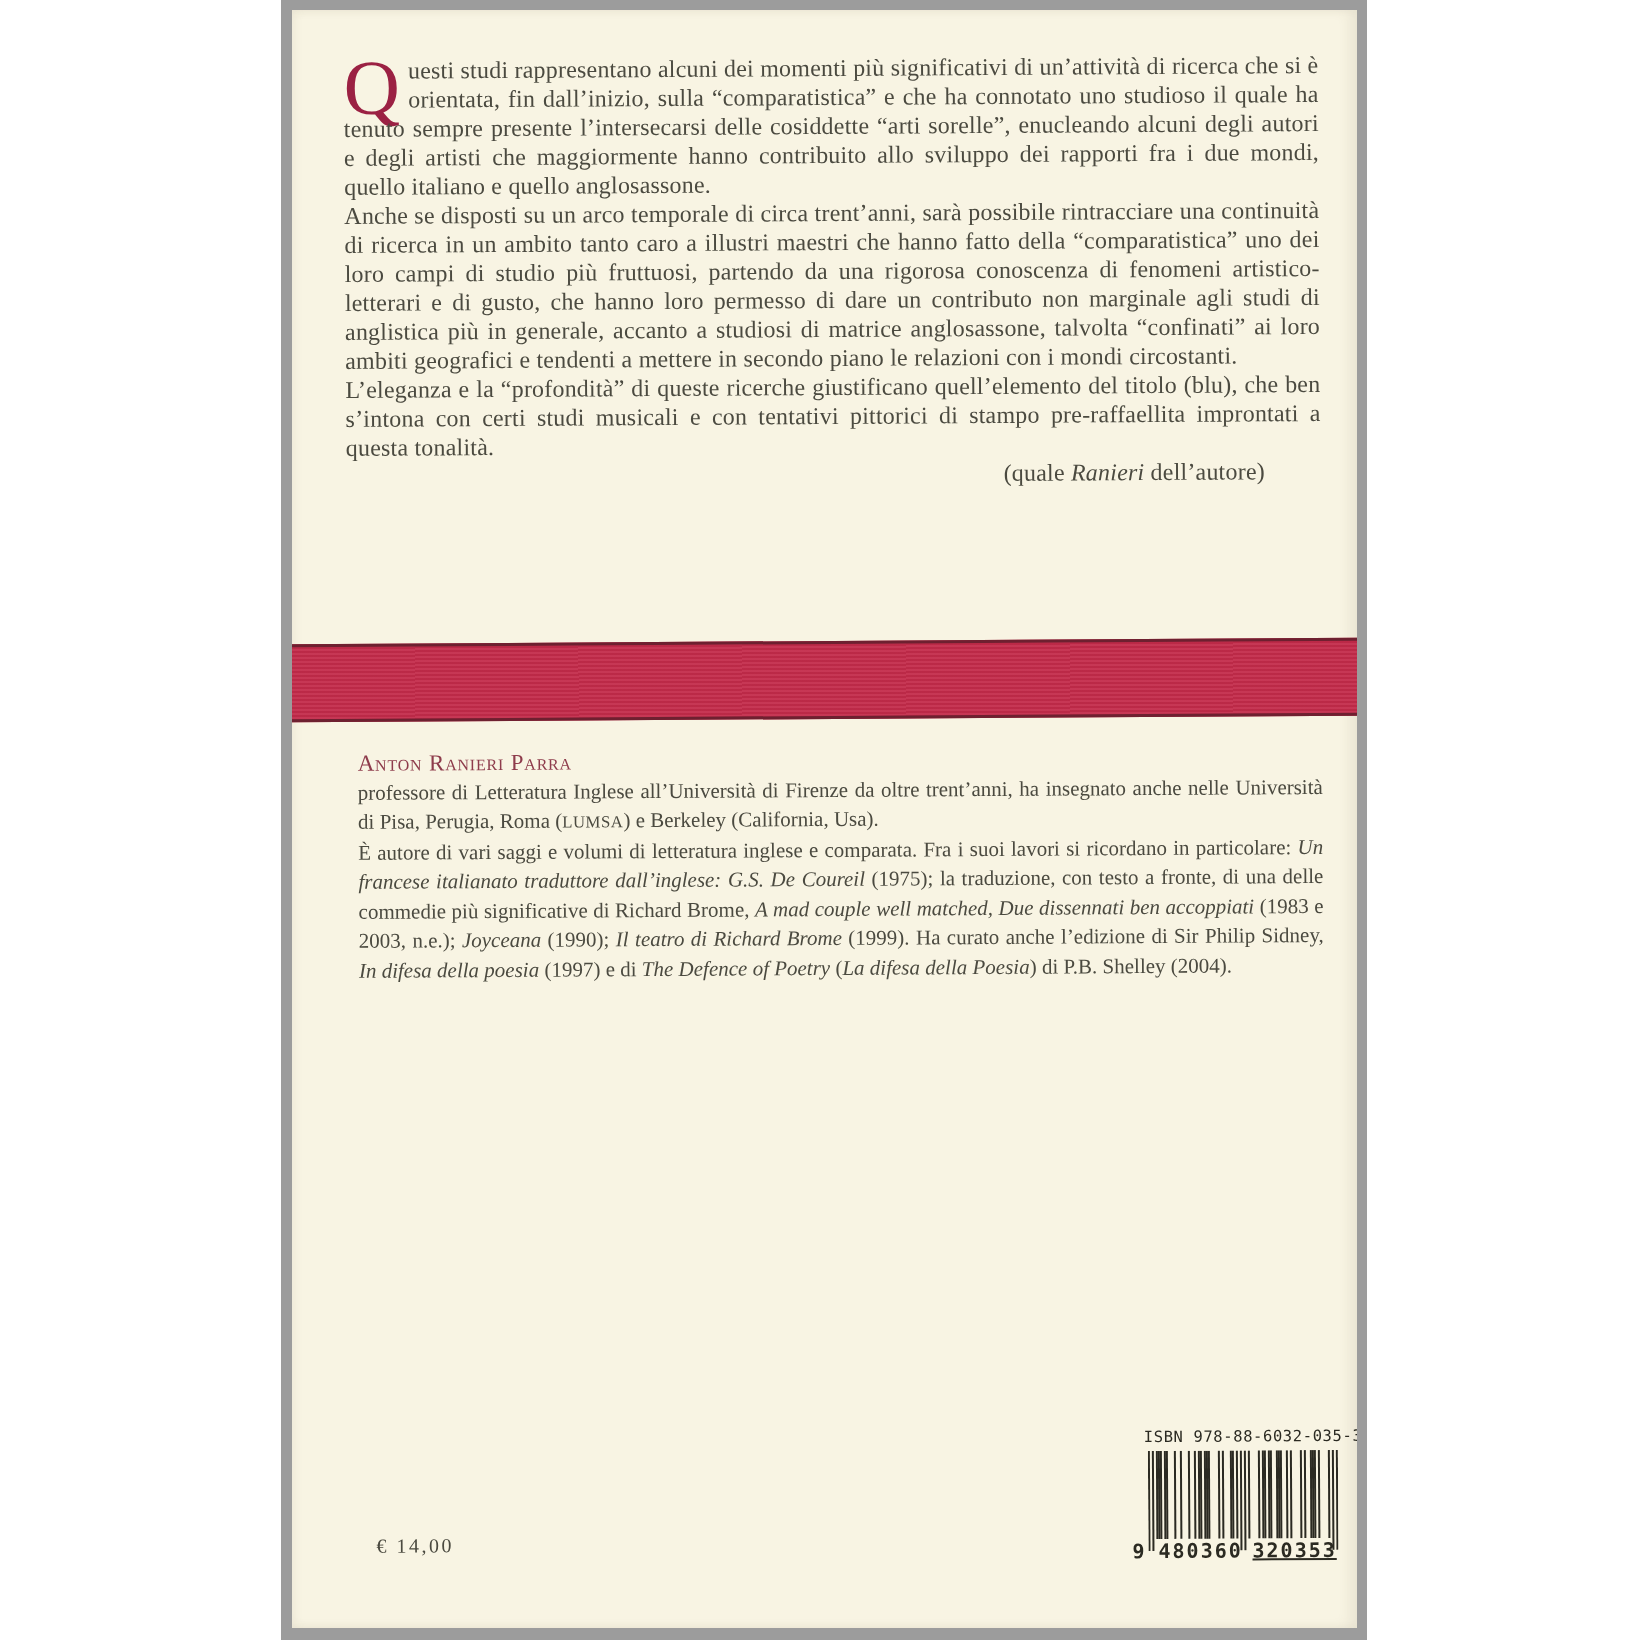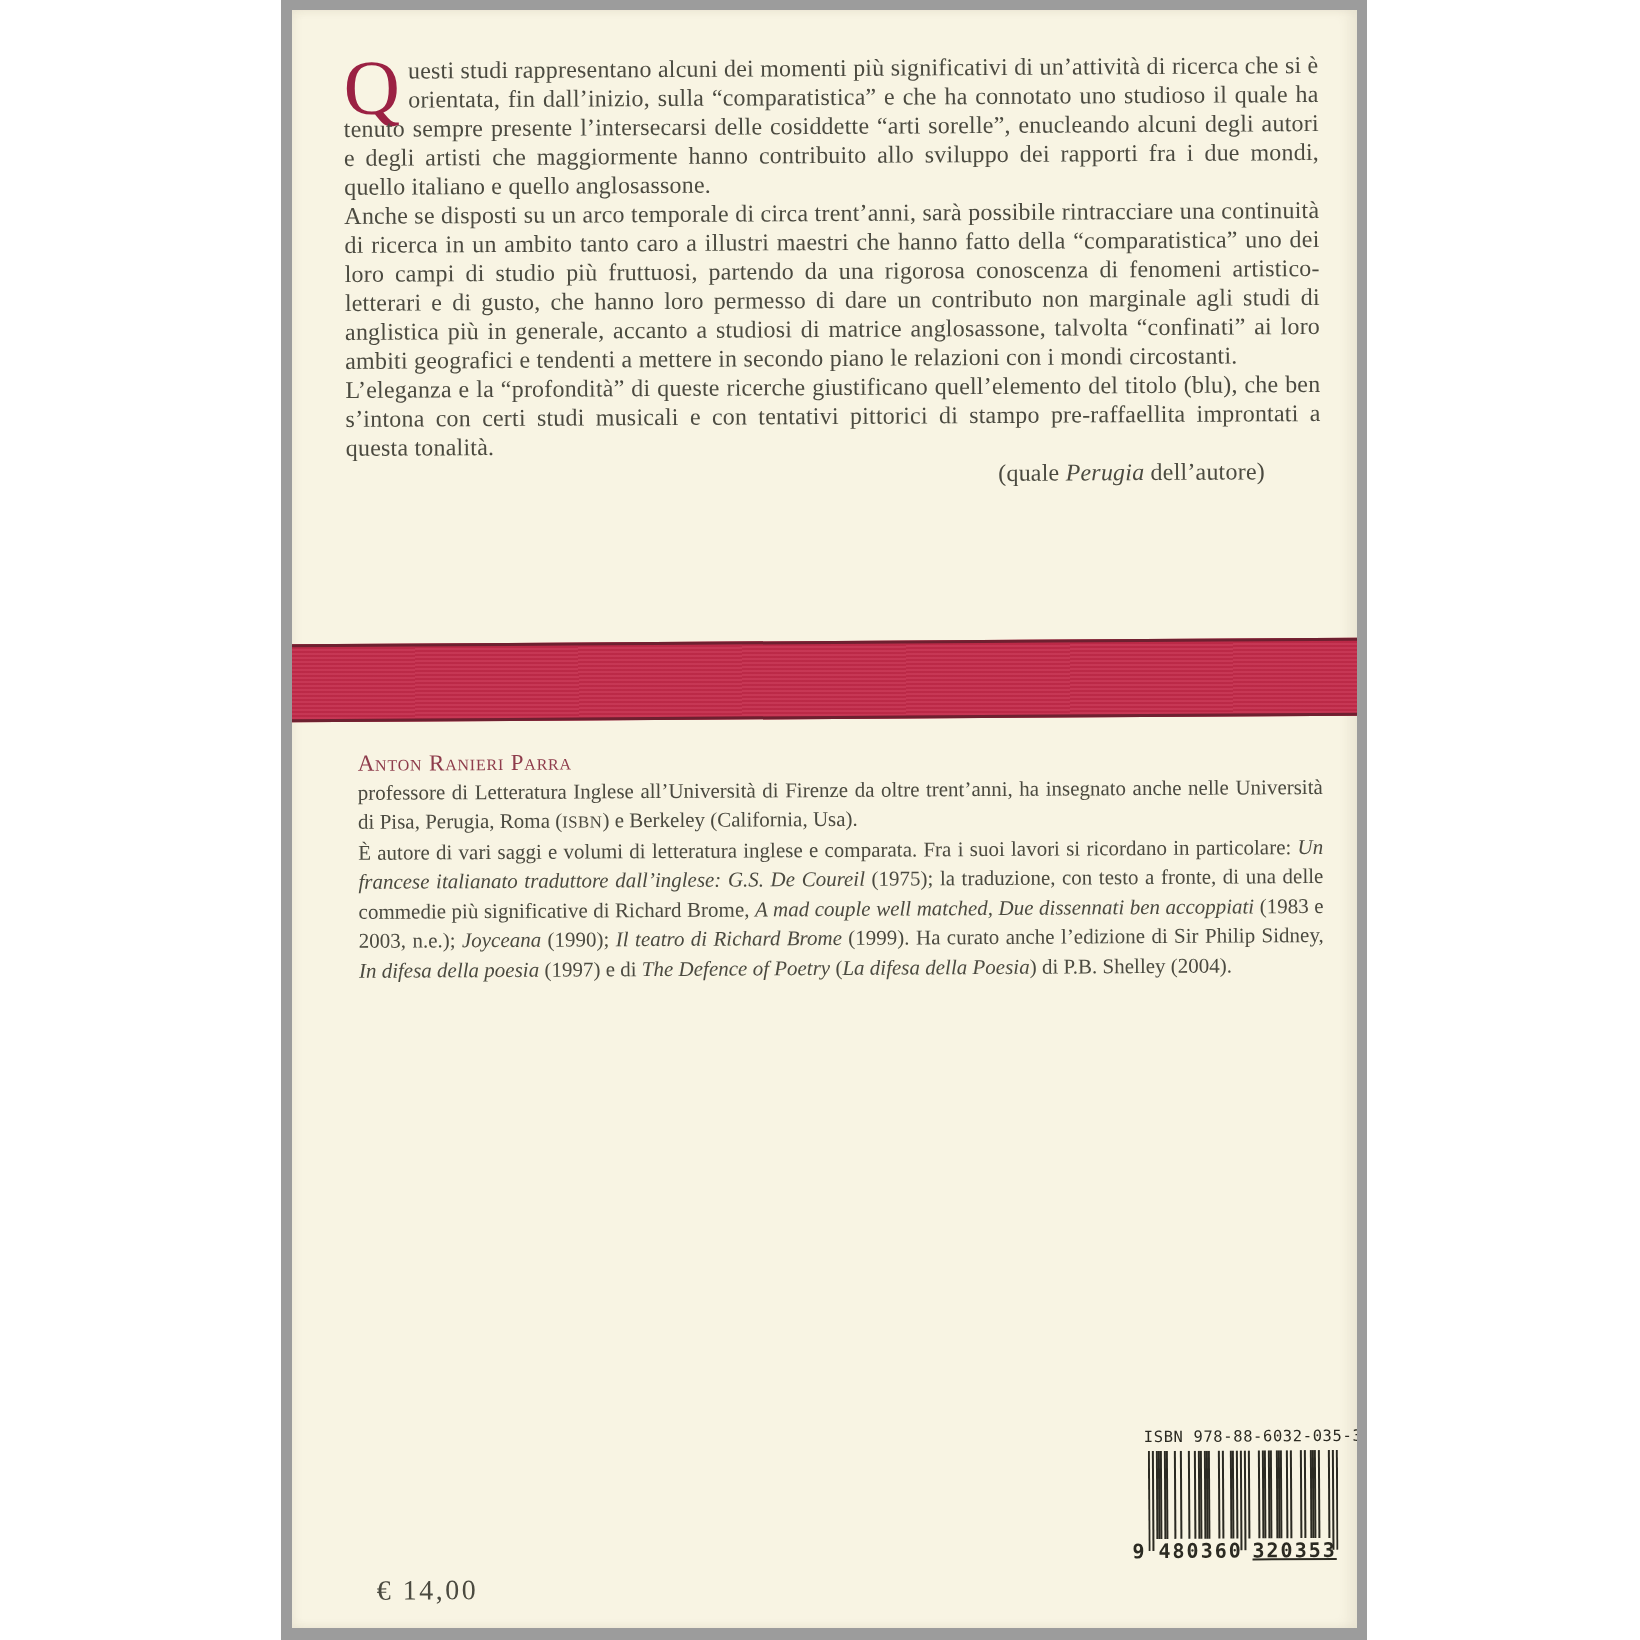--- a/index.html
+++ b/index.html
@@ -92,24 +92,23 @@
     color:var(--name);
     font-size:23px;
     letter-spacing:0.8px;
     text-align:left;
   }
 
   
   .price{
     position:absolute;
     left:80px; top:1522px;
-    font-size:28px;
+    font-size:20px;
     letter-spacing:2.5px;
     color:var(--ink);
-    margin-top:40px;
   }
 
   
   .barcode{
     position:absolute;
     left:838px; top:1420px;
     width:212px;
     color:var(--bar-ink);
   }
   .isbn{
@@ -144,28 +143,28 @@
 <body>
 
 <div class="photo">
   <div class="cover">
     <div class="content">
 
       <div class="synopsis">
         <p><span class="dropcap">Q</span><span>uesti studi rappresentano alcuni dei momenti più significativi di un’attività di ricerca che si è orientata, fin dall’inizio, sulla “comparatistica” e che ha connotato uno studioso il quale ha tenuto sempre presente l’intersecarsi delle cosiddette “arti sorelle”, enucleando alcuni degli autori e degli artisti che maggiormente hanno contribuito allo sviluppo dei rapporti fra i due mondi, quello italiano e quello anglosassone.</span></p>
         <p>Anche se disposti su un arco temporale di circa trent’anni, sarà possibile rintracciare una continuità di ricerca in un ambito tanto caro a illustri maestri che hanno fatto della “comparatistica” uno dei loro campi di studio più fruttuosi, partendo da una rigorosa conoscenza di fenomeni artistico-letterari e di gusto, che hanno loro permesso di dare un contributo non marginale agli studi di anglistica più in generale, accanto a studiosi di matrice anglosassone, talvolta “confinati” ai loro ambiti geografici e tendenti a mettere in secondo piano le relazioni con i mondi circostanti.</p>
         <p>L’eleganza e la “profondità” di queste ricerche giustificano quell’elemento del titolo (blu), che ben s’intona con certi studi musicali e con tentativi pittorici di stampo pre-raffaellita improntati a questa tonalità.</p>
-        <p class="attribution"><span>(quale </span><span class="it">Perugia</span><span> dell’autore)</span></p>
+        <p class="attribution"><span>(quale </span><span class="it">Ranieri</span><span> dell’autore)</span></p>
       </div>
 
       <div class="band"></div>
 
       <div class="bio">
         <p class="name">Anton Ranieri Parra</p>
-        <p><span>professore di Letteratura Inglese all’Università di Firenze da oltre trent’anni, ha insegnato anche nelle Università di Pisa, Perugia, Roma (</span><span class="sc">ISBN</span><span>) e Berkeley (California, Usa).</span></p>
+        <p><span>professore di Letteratura Inglese all’Università di Firenze da oltre trent’anni, ha insegnato anche nelle Università di Pisa, Perugia, Roma (</span><span class="sc">LUMSA</span><span>) e Berkeley (California, Usa).</span></p>
         <p><span>È autore di vari saggi e volumi di letteratura inglese e comparata. Fra i suoi lavori si ricordano in particolare: </span><span class="it">Un francese italianato traduttore dall’inglese: G.S. De Coureil</span><span> (1975); la traduzione, con testo a fronte, di una delle commedie più significative di Richard Brome, </span><span class="it">A mad couple well matched, Due dissennati ben accoppiati</span><span> (1983 e 2003, n.e.); </span><span class="it">Joyceana</span><span> (1990); </span><span class="it">Il teatro di Richard Brome</span><span> (1999). Ha curato anche l’edizione di Sir Philip Sidney, </span><span class="it">In difesa della poesia</span><span> (1997) e di </span><span class="it">The Defence of Poetry</span><span> (</span><span class="it">La difesa della Poesia</span><span>) di P.B. Shelley (2004).</span></p>
       </div>
 
       <div class="price">€ 14,00</div>
 
       <div class="barcode">
         <div class="isbn">ISBN 978-88-6032-035-3</div>
         <svg class="bars" id="barcode-bars" width="190" height="100" viewBox="0 0 190 100">
             <rect x="0" y="0" width="2" height="100"></rect>
             <rect x="4" y="0" width="2" height="100"></rect>

